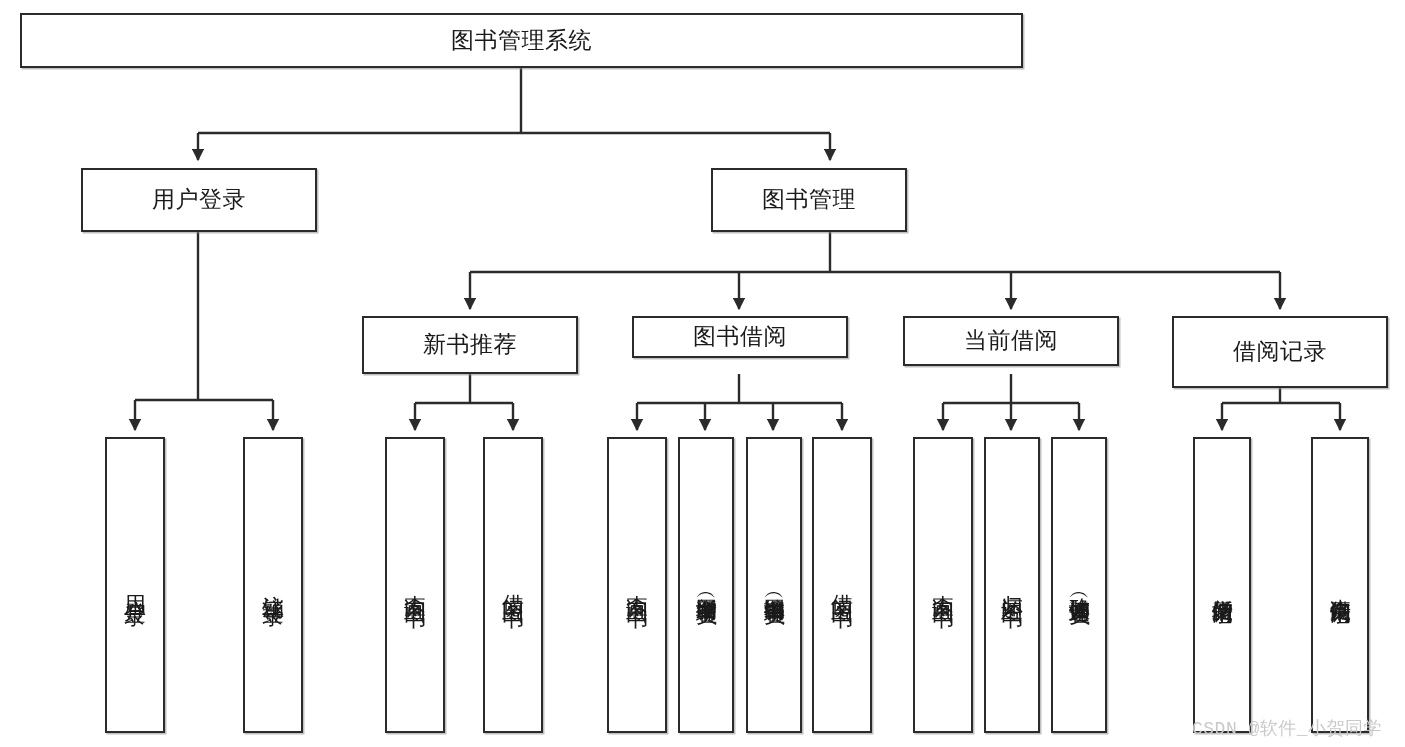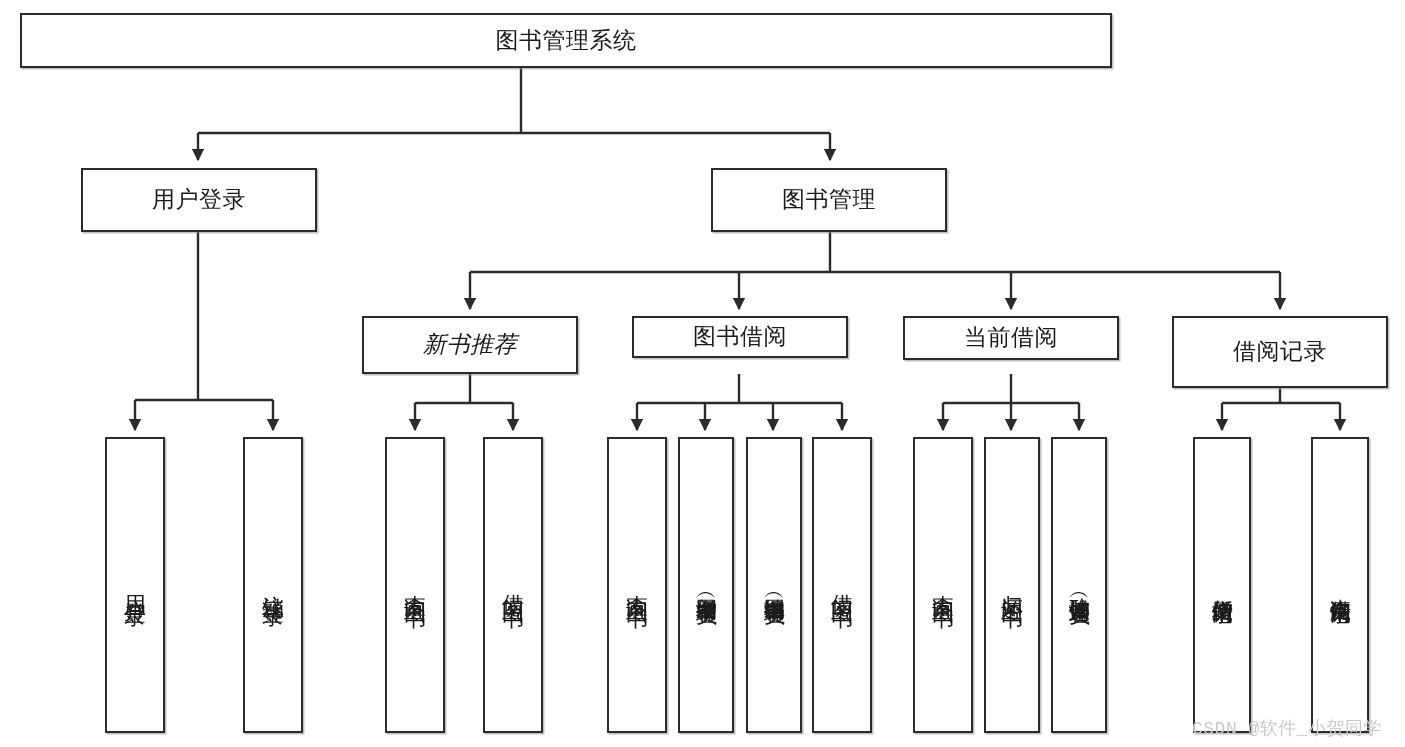--- a/index.html
+++ b/index.html
@@ -128,41 +128,41 @@
       <path d="M 1011 403 L 1011 430" marker-end="url(#arr)"></path>
       <path d="M 1079 403 L 1079 430" marker-end="url(#arr)"></path>
 
       <path d="M 1280 374 L 1280 403"></path>
       <path d="M 1222 403 L 1340 403"></path>
       <path d="M 1222 403 L 1222 430" marker-end="url(#arr)"></path>
       <path d="M 1340 403 L 1340 430" marker-end="url(#arr)"></path>
     </g>
   </svg>
 
-  <div class="node root h" style="left:20px; top:13px; width:1092px; height:55px;">
+  <div class="node root h" style="left:20px; top:13px; width:1003px; height:55px;">
     <span class="lbl">图书管理系统</span>
   </div>
 
   <div class="node h" style="left:81px; top:168px; width:236px; height:64px;">
     <span class="lbl">用户登录</span>
   </div>
 
-  <div class="node h" style="left:711px; top:168px; width:236px; height:64px;">
+  <div class="node h" style="left:711px; top:168px; width:196px; height:64px;">
     <span class="lbl">图书管理</span>
   </div>
 
-  <div class="node h" style="left:362px; top:316px; width:216px; height:58px;font-style:italic;">
+  <div class="node h" style="left:362px; top:316px; width:216px; height:58px;">
     <span class="lbl">新书推荐</span>
   </div>
 
   <div class="node h" style="left:632px; top:316px; width:216px; height:42px;">
     <span class="lbl">图书借阅</span>
   </div>
 
-  <div class="node h" style="left:903px; top:316px; width:216px; height:44px;">
+  <div class="node h" style="left:903px; top:316px; width:216px; height:50px;">
     <span class="lbl">当前借阅</span>
   </div>
 
   <div class="node h" style="left:1172px; top:316px; width:216px; height:72px;">
     <span class="lbl">借阅记录</span>
   </div>
 
   <div class="node v" style="left:105px; top:437px; width:60px; height:296px;">
     <span class="lbl">用户登录</span>
   </div>

